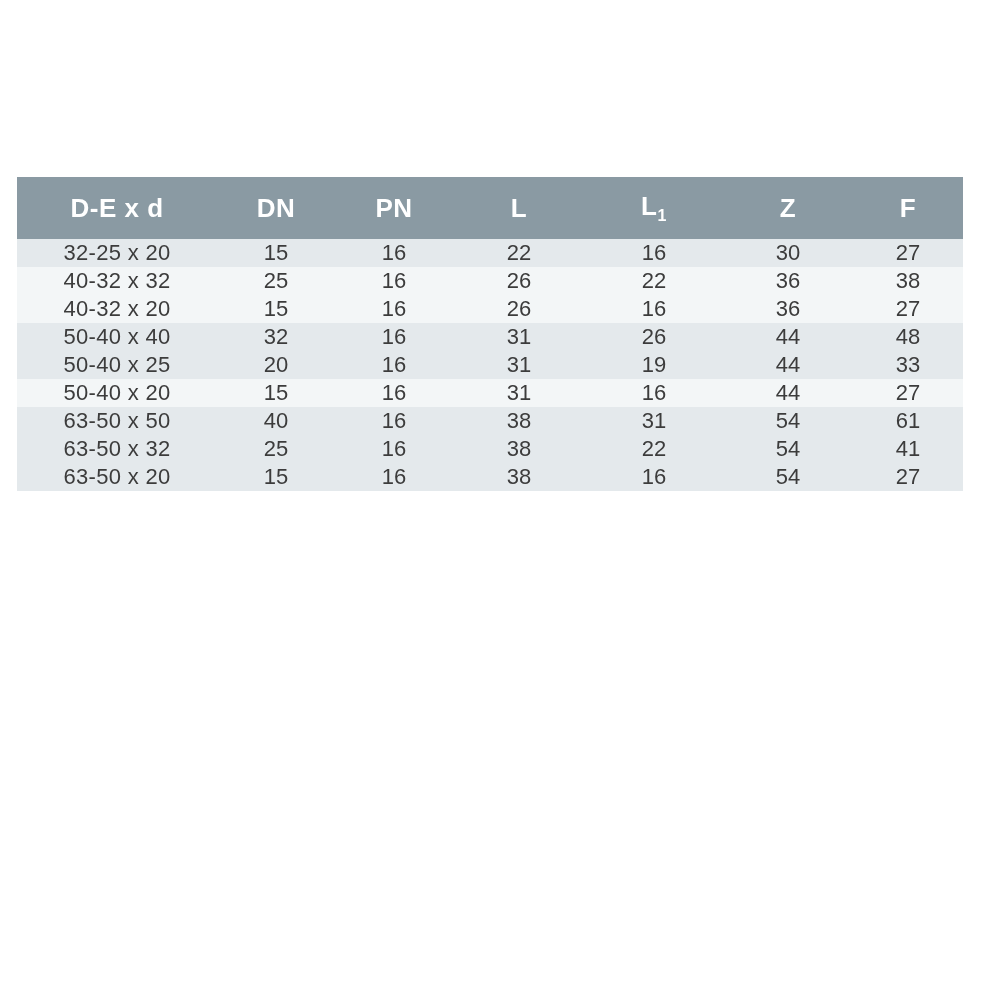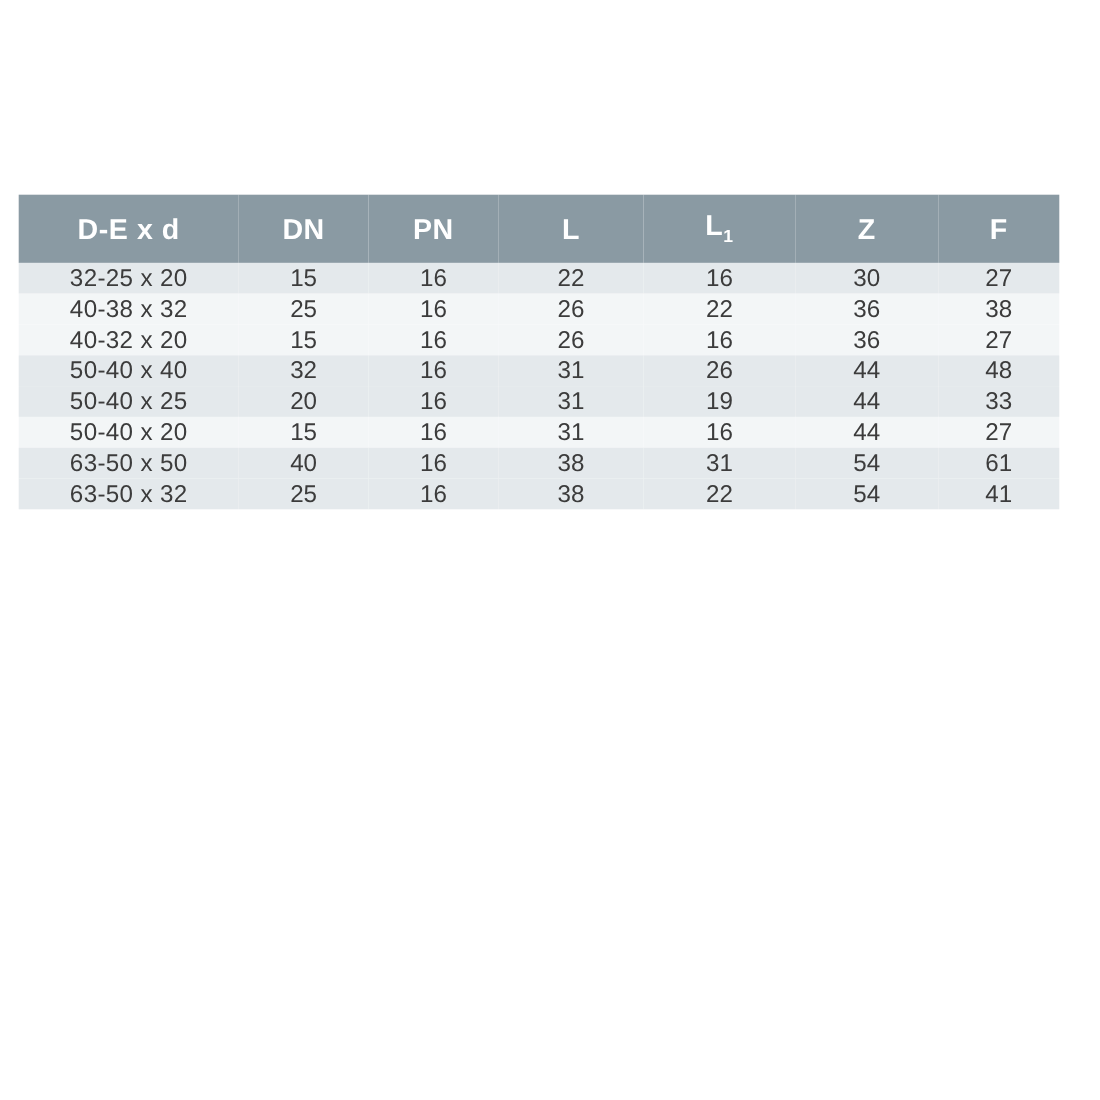--- a/index.html
+++ b/index.html
@@ -104,21 +104,21 @@
       <tr class="odd">
         <td class="first-col">32-25 x 20</td>
         <td>15</td>
         <td>16</td>
         <td>22</td>
         <td>16</td>
         <td>30</td>
         <td>27</td>
       </tr>
       <tr class="even">
-        <td class="first-col">40-38 x 32</td>
+        <td class="first-col">40-32 x 32</td>
         <td>25</td>
         <td>16</td>
         <td>26</td>
         <td>22</td>
         <td>36</td>
         <td>38</td>
       </tr>
       <tr class="even">
         <td class="first-col">40-32 x 20</td>
         <td>15</td>
@@ -166,15 +166,24 @@
       </tr>
       <tr class="odd">
         <td class="first-col">63-50 x 32</td>
         <td>25</td>
         <td>16</td>
         <td>38</td>
         <td>22</td>
         <td>54</td>
         <td>41</td>
       </tr>
+      <tr class="odd">
+        <td class="first-col">63-50 x 20</td>
+        <td>15</td>
+        <td>16</td>
+        <td>38</td>
+        <td>16</td>
+        <td>54</td>
+        <td>27</td>
+      </tr>
     </tbody>
   </table>
 </div>
 
 </body></html>

